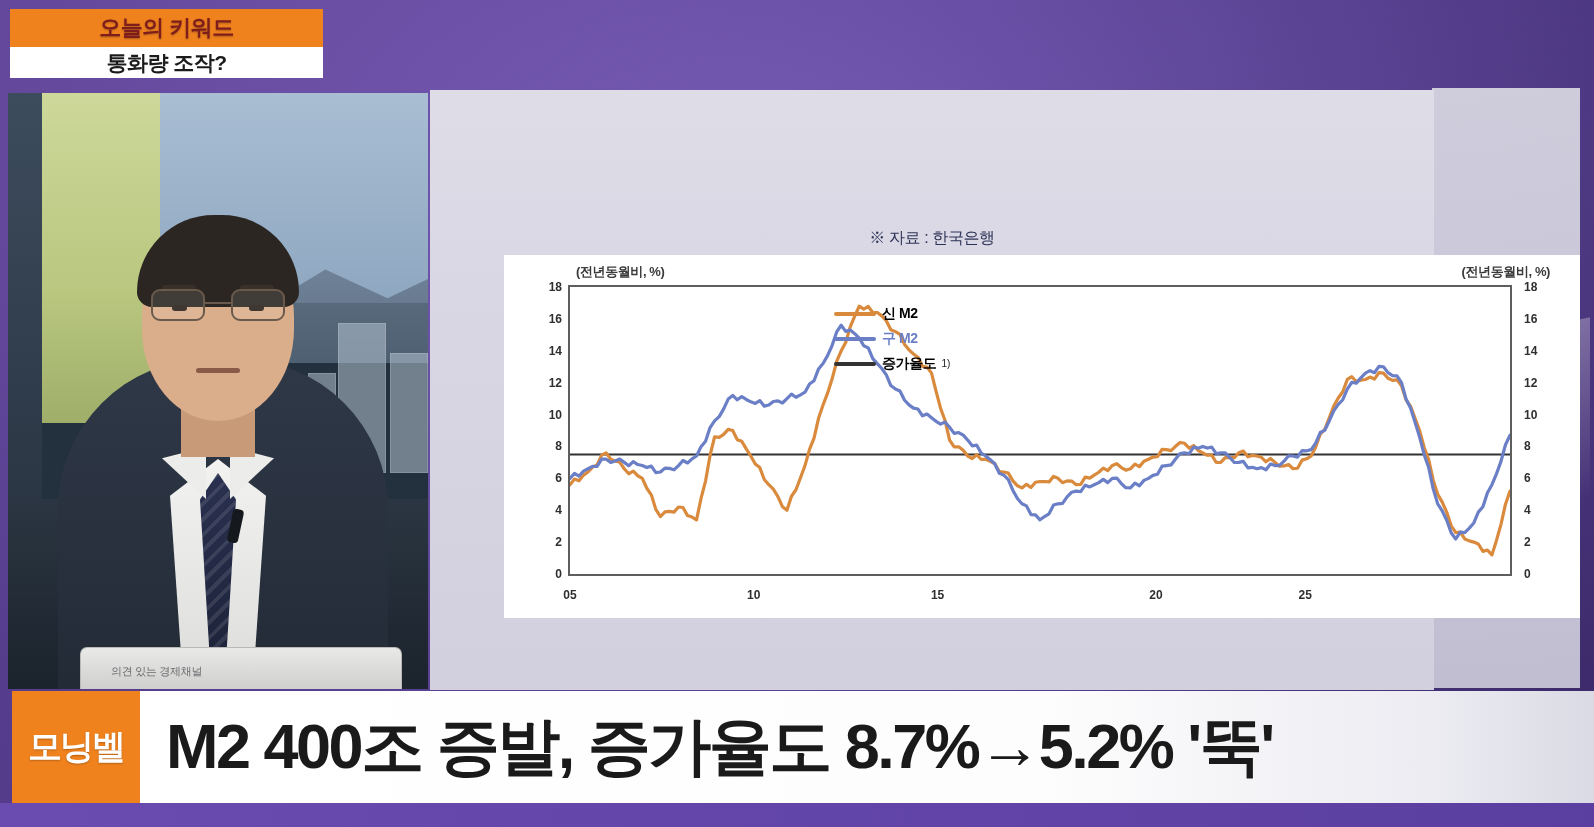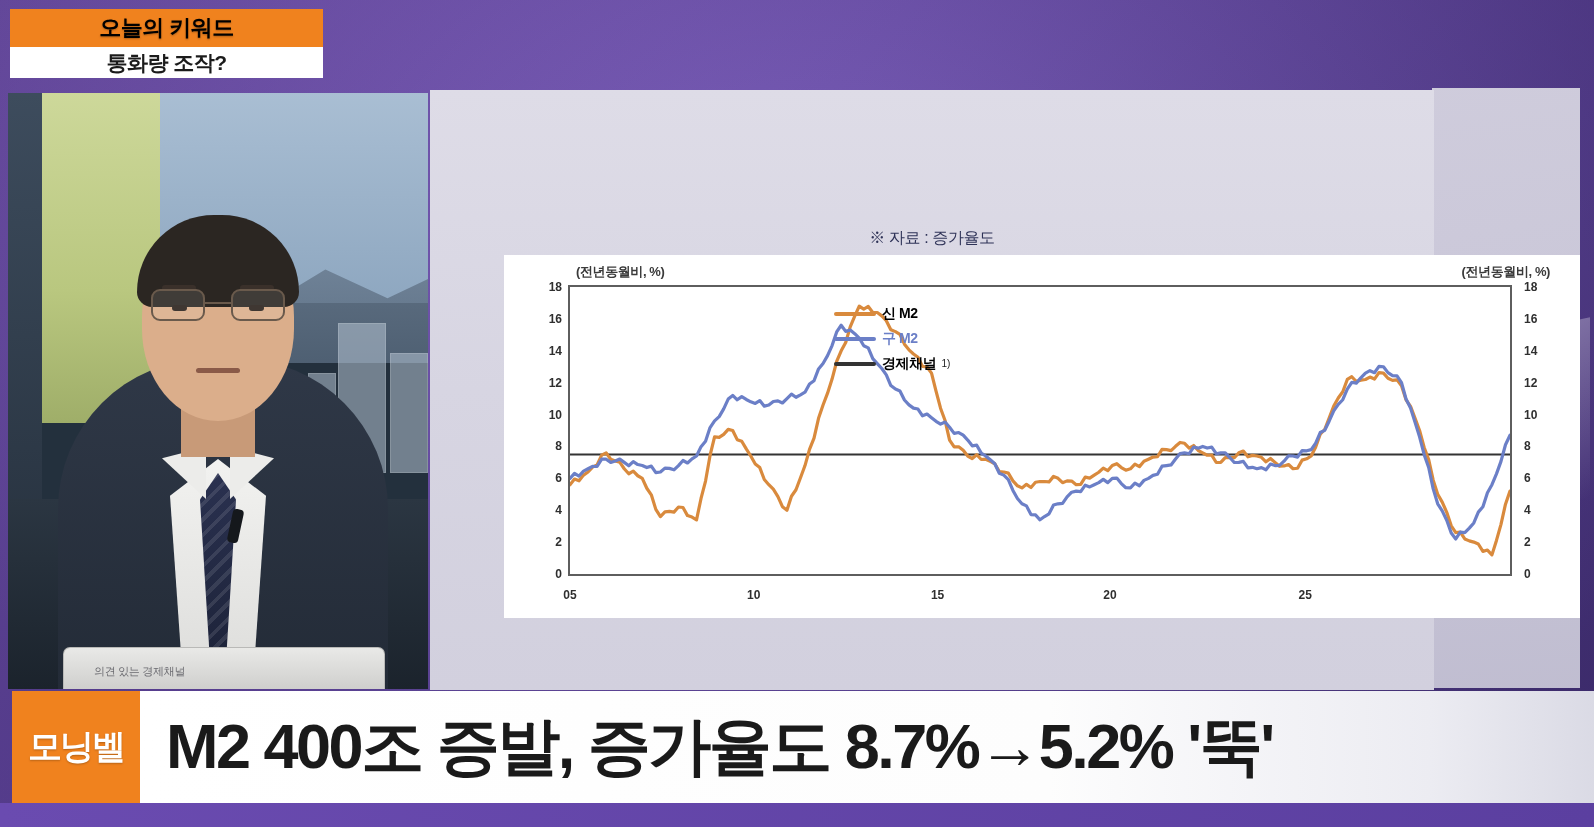--- a/index.html
+++ b/index.html
@@ -37,21 +37,21 @@
     position:absolute; left:1470px; top:330px; width:120px; height:180px;
     background:linear-gradient(160deg,rgba(255,255,255,.35),rgba(255,255,255,0));
     transform:skewY(-12deg);
   }
 
   
   .kw-wrap { position:absolute; left:10px; top:9px; width:313px; z-index:30; }
   .kw-top {
     height:38px; background:#F0821E;
     display:flex; align-items:center; justify-content:center;
-    color:#000000; font-size:22px; font-weight:bold; letter-spacing:-0.5px;
+    color:#7f1d1d; font-size:22px; font-weight:bold; letter-spacing:-0.5px;
     text-shadow:0 1px 2px rgba(0,0,0,.28);
   }
   .kw-bot {
     height:31px; background:#ffffff;
     display:flex; align-items:center; justify-content:center;
     color:#1b1b1b; font-size:21px; font-weight:bold; letter-spacing:-0.5px;
   }
 
   
   .anchor {
@@ -154,21 +154,21 @@
     width:44px; height:5px; background:#8a5a48; border-radius:3px;
   }
   .p-mic{
     position:absolute; left:50%; margin-left:12px; bottom:146px;
     width:11px; height:34px; background:#15181c; border-radius:4px;
     transform:rotate(12deg);
   }
 
   
   .laptop {
-    position:absolute; left:55px; bottom:0; width:322px; height:42px;
+    position:absolute; left:72px; bottom:0; width:322px; height:42px;
     background:linear-gradient(180deg,#e9e9e7,#cfcfcd);
     border-radius:7px 7px 0 0; border:1px solid #b9b9b7; border-bottom:none;
     overflow:hidden;
     margin-top:25px;
   }
   .laptop-text{
     position:absolute; left:30px; top:16px;
     font-size:11px; color:#6b6b70; letter-spacing:-0.3px; white-space:nowrap;
   }
 
@@ -294,21 +294,21 @@
     <div class="p-mouth"></div>
     <div class="p-mic"></div>
 
     <div class="laptop">
       <div class="laptop-text">의견 있는 경제채널</div>
     </div>
   </div>
 
   <div class="chart-card">
 
-    <div class="chart-src">※ 자료 : 증가율도</div>
+    <div class="chart-src">※ 자료 : 한국은행</div>
 
     <div class="figure">
 
       <div class="unit-left">(전년동월비, %)</div>
       <div class="unit-right">(전년동월비, %)</div>
 
       <div id="ytick-layer">
           <div class="ytick left" style="top: 319px;">0</div>
           <div class="ytick right" style="top: 319px;">0</div>
           <div class="ytick left" style="top: 287.111px;">2</div>
@@ -327,21 +327,21 @@
           <div class="ytick right" style="top: 95.7778px;">14</div>
           <div class="ytick left" style="top: 63.8889px;">16</div>
           <div class="ytick right" style="top: 63.8889px;">16</div>
           <div class="ytick left" style="top: 32px;">18</div>
           <div class="ytick right" style="top: 32px;">18</div>
         </div>
       <div id="xtick-layer">
           <div class="xtick" style="left: 66px;">05</div>
           <div class="xtick" style="left: 249.81px;">10</div>
           <div class="xtick" style="left: 433.619px;">15</div>
-          <div class="xtick" style="left: 606px;">20</div>
+          <div class="xtick" style="left: 652px;">20</div>
           <div class="xtick" style="left: 801.238px;">25</div>
         </div>
 
       <div class="axis-box">
         <svg id="plot-svg" width="100%" height="100%" viewBox="0 0 1000 600" preserveAspectRatio="none">
             <line x1="0" x2="1000" y1="350" y2="350" stroke="#333333" stroke-width="2" vector-effect="non-scaling-stroke"></line>
             <path d="M0.0 413.3L4.8 401.5L9.6 405.2L14.4 393.2L19.2 386.7L24.0 376.5L28.8 371.9L33.7 351.5L38.5 346.7L43.3 360.0L48.1 363.6L52.9 366.3L57.7 380.0L62.5 390.4L67.3 385.1L72.1 394.6L76.9 400.0L81.7 420.7L86.5 434.5L91.3 464.9L96.2 480.0L101.0 470.3L105.8 469.2L110.6 470.6L115.4 460.0L120.2 461.0L125.0 477.9L129.8 481.0L134.6 486.7L139.4 442.1L144.2 405.7L149.0 352.2L153.8 313.3L158.7 314.3L163.5 308.0L168.3 297.6L173.1 300.0L177.9 319.1L182.7 322.4L187.5 338.5L192.3 353.3L197.1 370.1L201.9 377.5L206.7 402.5L211.5 413.3L216.3 422.7L221.2 438.1L226.0 459.2L230.8 466.7L235.6 437.4L240.4 423.8L245.2 398.7L250.0 373.3L254.8 339.4L259.6 315.9L264.4 274.6L269.2 246.7L274.0 221.9L278.8 192.4L283.7 155.7L288.5 133.3L293.3 116.0L298.1 83.3L302.9 60.8L307.7 40.0L312.5 46.1L317.3 40.7L322.1 53.3L326.9 53.3L331.7 60.3L336.5 70.4L341.3 89.3L346.2 93.3L351.0 99.0L355.8 119.6L360.6 131.4L365.4 140.0L370.2 146.8L375.0 166.0L379.8 167.2L384.6 180.0L389.4 217.6L394.2 253.4L399.0 279.0L403.8 320.0L408.7 334.3L413.5 334.2L418.3 341.5L423.1 353.3L427.9 358.7L432.7 350.7L437.5 360.6L442.3 360.0L447.1 364.6L451.9 369.5L456.7 385.9L461.5 386.7L466.3 389.1L471.2 405.3L476.0 415.6L480.8 420.0L485.6 412.6L490.4 419.2L495.2 408.2L500.0 406.7L504.8 406.6L509.6 407.5L514.4 395.9L519.2 400.0L524.0 409.1L528.8 405.3L533.7 405.7L538.5 413.3L543.3 412.8L548.1 397.6L552.9 399.6L557.7 393.3L562.5 387.3L567.3 378.7L572.1 384.0L576.9 373.3L581.7 369.4L586.5 377.5L591.3 383.0L596.2 380.0L601.0 370.2L605.8 375.5L610.6 364.3L615.4 360.0L620.2 355.5L625.0 354.9L629.8 339.6L634.6 340.0L639.4 342.0L644.2 333.0L649.0 325.0L653.8 326.7L658.7 336.8L663.5 331.4L668.3 341.9L673.1 346.7L677.9 351.7L682.7 351.5L687.5 366.9L692.3 366.7L697.1 356.6L701.9 356.5L706.7 356.9L711.5 346.7L716.3 342.9L721.2 355.0L726.0 352.0L730.8 353.3L735.6 356.1L740.4 365.5L745.2 358.4L750.0 366.7L754.8 374.8L759.6 374.1L764.4 371.1L769.2 380.0L774.0 378.9L778.8 362.0L783.7 359.1L788.5 353.3L793.3 334.5L798.1 307.7L802.9 297.9L807.7 273.3L812.5 248.9L817.3 232.0L822.1 219.0L826.9 193.3L831.7 187.6L836.5 197.6L841.3 194.8L846.2 193.3L851.0 188.3L855.8 192.5L860.6 179.1L865.4 180.0L870.2 190.7L875.0 195.2L879.8 194.1L884.6 206.7L889.4 235.9L894.2 249.4L899.0 274.7L903.8 300.0L908.7 335.5L913.5 360.7L918.3 403.8L923.1 433.3L927.9 449.7L932.7 471.0L937.5 499.3L942.3 513.3L947.1 512.4L951.9 526.8L956.7 530.8L961.5 533.3L966.3 537.3L971.2 552.7L976.0 550.0L980.8 560.0L985.6 529.8L990.4 496.2L995.2 454.0L1000.0 426.7" fill="none" stroke="#D98A3D" stroke-width="3.2" stroke-linejoin="round" stroke-linecap="round" vector-effect="non-scaling-stroke"></path>
             <path d="M0.0 400.0L4.8 389.8L9.6 395.2L14.4 384.9L19.2 380.0L24.0 374.9L28.8 375.3L33.7 359.8L38.5 360.0L43.3 366.7L48.1 363.6L52.9 359.7L57.7 366.7L62.5 373.8L67.3 365.1L72.1 371.2L76.9 373.3L81.7 377.4L86.5 374.5L91.3 388.2L96.2 386.7L101.0 378.6L105.8 379.2L110.6 382.2L115.4 373.3L120.2 362.7L125.0 367.9L129.8 359.3L134.6 353.3L139.4 333.8L144.2 322.4L149.0 293.8L153.8 280.0L158.7 271.0L163.5 254.7L168.3 234.3L173.1 226.7L177.9 235.8L182.7 229.1L187.5 235.1L192.3 240.0L197.1 243.4L201.9 237.5L206.7 249.1L211.5 246.7L216.3 239.4L221.2 238.1L226.0 242.5L230.8 233.3L235.6 224.1L240.4 230.5L245.2 225.4L250.0 220.0L254.8 202.7L259.6 195.9L264.4 171.3L269.2 160.0L274.0 143.5L278.8 122.4L283.7 94.0L288.5 80.0L293.3 92.7L298.1 89.9L302.9 97.5L307.7 106.7L312.5 122.8L317.3 127.3L322.1 149.9L326.9 160.0L331.7 170.3L336.5 183.8L341.3 206.0L346.2 213.3L351.0 217.3L355.8 236.3L360.6 246.4L365.4 253.3L370.2 255.1L375.0 269.3L379.8 265.5L384.6 273.3L389.4 280.9L394.2 286.7L399.0 282.3L403.8 293.3L408.7 306.0L413.5 304.2L418.3 309.8L423.1 320.0L427.9 332.0L432.7 330.7L437.5 347.3L442.3 353.3L447.1 361.3L451.9 369.5L456.7 389.3L461.5 393.3L466.3 402.5L471.2 425.3L476.0 442.3L480.8 453.3L485.6 457.6L490.4 475.8L495.2 476.5L500.0 486.7L504.8 479.9L509.6 474.2L514.4 455.9L519.2 453.3L524.0 452.4L528.8 438.6L533.7 429.0L538.5 426.7L543.3 427.8L548.1 414.3L552.9 417.9L557.7 413.3L562.5 409.0L567.3 402.1L572.1 409.0L576.9 400.0L581.7 399.4L586.5 410.9L591.3 419.7L596.2 420.0L601.0 410.2L605.8 415.5L610.6 404.3L615.4 400.0L620.2 393.8L625.0 391.6L629.8 374.6L634.6 373.3L639.4 372.0L644.2 359.7L649.0 348.3L653.8 346.7L658.7 348.5L663.5 334.7L668.3 336.9L673.1 333.3L677.9 336.7L682.7 334.8L687.5 348.5L692.3 346.7L697.1 346.6L701.9 356.5L706.7 366.9L711.5 366.7L716.3 364.6L721.2 378.3L726.0 377.0L730.8 380.0L735.6 377.7L740.4 382.1L745.2 370.1L750.0 373.3L754.8 373.1L759.6 364.1L764.4 352.8L769.2 353.3L774.0 355.6L778.8 342.0L783.7 342.4L788.5 340.0L793.3 326.2L798.1 304.3L802.9 299.6L807.7 280.0L812.5 258.9L817.3 245.4L822.1 235.7L826.9 213.3L831.7 199.2L836.5 201.0L841.3 189.8L846.2 180.0L851.0 175.0L855.8 179.2L860.6 165.8L865.4 166.7L870.2 179.0L875.0 185.2L879.8 185.8L884.6 200.0L889.4 234.2L894.2 252.8L899.0 283.0L903.8 313.3L908.7 350.5L913.5 377.4L918.3 422.1L923.1 453.3L927.9 468.1L932.7 487.7L937.5 514.3L942.3 526.7L947.1 512.4L951.9 513.5L956.7 504.1L961.5 493.3L966.3 470.6L971.2 459.3L976.0 430.0L980.8 413.3L985.6 390.6L990.4 364.5L995.2 329.8L1000.0 310.0" fill="none" stroke="#6B7FC7" stroke-width="3.2" stroke-linejoin="round" stroke-linecap="round" vector-effect="non-scaling-stroke"></path>
           </svg>
       </div>
@@ -350,21 +350,21 @@
         <div class="leg-row">
           <span class="leg-line" id="leg-c0" style="background: rgb(217, 138, 61);"></span>
           <span class="leg-label" id="leg-t0" style="color: #000000;">신 M2</span>
         </div>
         <div class="leg-row">
           <span class="leg-line" id="leg-c1" style="background: rgb(107, 127, 199);"></span>
           <span class="leg-label" id="leg-t1" style="color: rgb(107, 127, 199); text-align: center;">구 M2</span>
         </div>
         <div class="leg-row">
           <span class="leg-line" id="leg-c2" style="background: rgb(51, 51, 51);"></span>
-          <span class="leg-label">경제채널</span>
+          <span class="leg-label">증가율도</span>
           <span class="leg-sup">1)</span>
         </div>
       </div>
 
     </div>
   </div>
 
   <div class="lower-third">
     <div class="lt-badge">모닝벨</div>
     <div class="lt-main">

